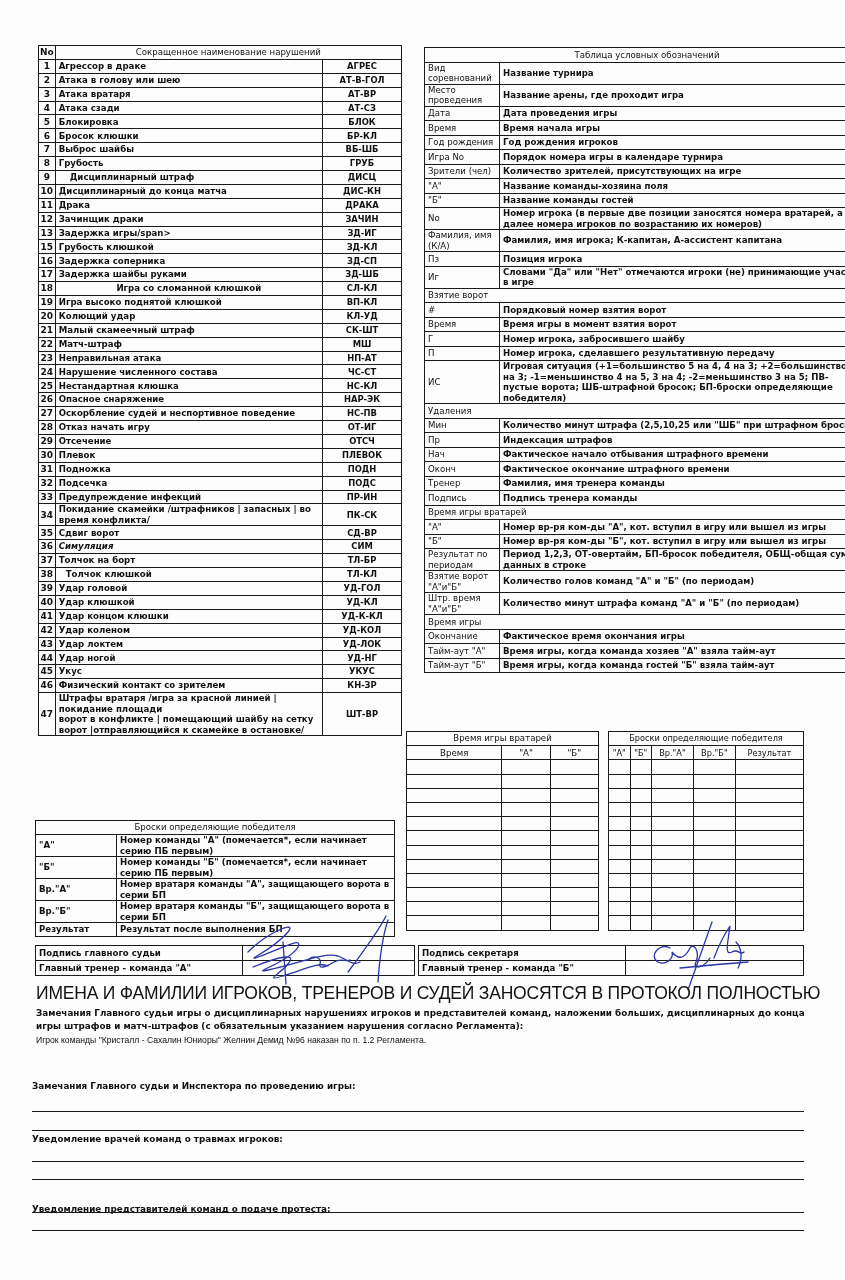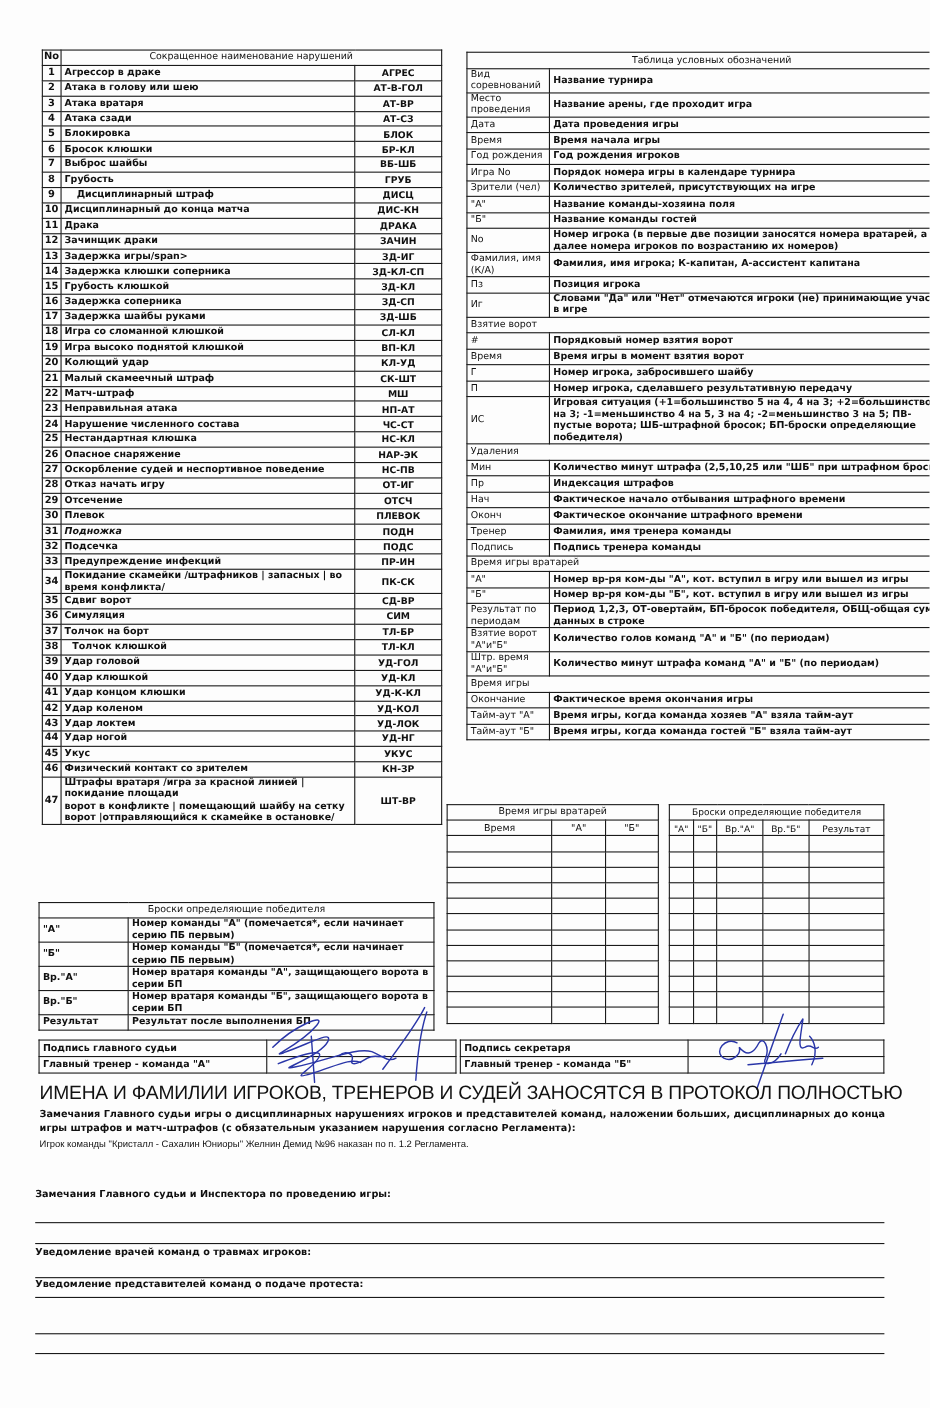--- a/index.html
+++ b/index.html
@@ -116,42 +116,37 @@
         <td class="num">12</td>
         <td class="name" style="white-space: pre-line;">Зачинщик драки</td>
         <td class="code">ЗАЧИН</td>
       </tr>
       <tr>
         <td class="num">13</td>
         <td class="name" style="white-space: pre-line;">Задержка игры/span&gt;</td>
         <td class="code">ЗД-ИГ</td>
       </tr>
       <tr>
-        <td class="num">14</td>
-        <td class="name" style="white-space: pre-line;">Задержка клюшки соперника</td>
-        <td class="code">ЗД-КЛ-СП</td>
-      </tr>
-      <tr>
         <td class="num">15</td>
         <td class="name" style="white-space: pre-line;">Грубость клюшкой</td>
         <td class="code">ЗД-КЛ</td>
       </tr>
       <tr>
         <td class="num">16</td>
         <td class="name" style="white-space: pre-line;">Задержка соперника</td>
         <td class="code">ЗД-СП</td>
       </tr>
       <tr>
         <td class="num">17</td>
         <td class="name" style="white-space: pre-line;">Задержка шайбы руками</td>
         <td class="code">ЗД-ШБ</td>
       </tr>
       <tr>
         <td class="num">18</td>
-        <td class="name" style="white-space: pre-line;">Игра со сломанной клюшкой</td>
+        <td class="name" style="white-space: pre-line; text-align: center;">Игра со сломанной клюшкой</td>
         <td class="code">СЛ-КЛ</td>
       </tr>
       <tr>
         <td class="num">19</td>
         <td class="name" style="white-space: pre-line;">Игра высоко поднятой клюшкой</td>
         <td class="code">ВП-КЛ</td>
       </tr>
       <tr>
         <td class="num">20</td>
         <td class="name" style="white-space: pre-line;">Колющий удар</td>
@@ -202,21 +197,21 @@
         <td class="name" style="white-space: pre-line;">Отсечение</td>
         <td class="code">ОТСЧ</td>
       </tr>
       <tr>
         <td class="num">30</td>
         <td class="name" style="white-space: pre-line;">Плевок</td>
         <td class="code">ПЛЕВОК</td>
       </tr>
       <tr>
         <td class="num">31</td>
-        <td class="name" style="white-space: pre-line; font-style: italic;">Подножка</td>
+        <td class="name" style="white-space: pre-line;">Подножка</td>
         <td class="code">ПОДН</td>
       </tr>
       <tr>
         <td class="num">32</td>
         <td class="name" style="white-space: pre-line;">Подсечка</td>
         <td class="code">ПОДС</td>
       </tr>
       <tr>
         <td class="num">33</td>
         <td class="name" style="white-space: pre-line;">Предупреждение инфекций</td>
@@ -227,21 +222,21 @@
         <td class="name" style="white-space: pre-line;">Покидание скамейки /штрафников | запасных | во время конфликта/</td>
         <td class="code">ПК-СК</td>
       </tr>
       <tr>
         <td class="num">35</td>
         <td class="name" style="white-space: pre-line;">Сдвиг ворот</td>
         <td class="code">СД-ВР</td>
       </tr>
       <tr>
         <td class="num">36</td>
-        <td class="name" style="white-space: pre-line;">Симуляция</td>
+        <td class="name" style="white-space: pre-line; font-style: italic;">Симуляция</td>
         <td class="code">СИМ</td>
       </tr>
       <tr>
         <td class="num">37</td>
         <td class="name" style="white-space: pre-line;">Толчок на борт</td>
         <td class="code">ТЛ-БР</td>
       </tr>
       <tr>
         <td class="num">38</td>
         <td class="name" style="white-space: pre-line; padding-left: 10px;">Толчок клюшкой</td>
@@ -702,15 +697,15 @@
 <div class="remarktext">Игрок команды "Кристалл - Сахалин Юниоры" Желнин Демид №96 наказан по п. 1.2 Регламента.</div>
 
 <div class="sect" style="top:1081px;">Замечания Главного судьи и Инспектора по проведению игры:</div>
 <div class="line" style="top:1111px;"></div>
 <div class="line" style="top:1130px;"></div>
 
 <div class="sect" style="top:1134px;">Уведомление врачей команд о травмах игроков:</div>
 <div class="line" style="top:1161px;"></div>
 <div class="line" style="top:1179px;"></div>
 
-<div class="sect" style="top:1163px;">Уведомление представителей команд о подаче протеста:</div>
+<div class="sect" style="top:1204px;">Уведомление представителей команд о подаче протеста:</div>
 <div class="line" style="top:1212px;"></div>
 <div class="line" style="top:1230px;"></div>
 
 </body></html>

